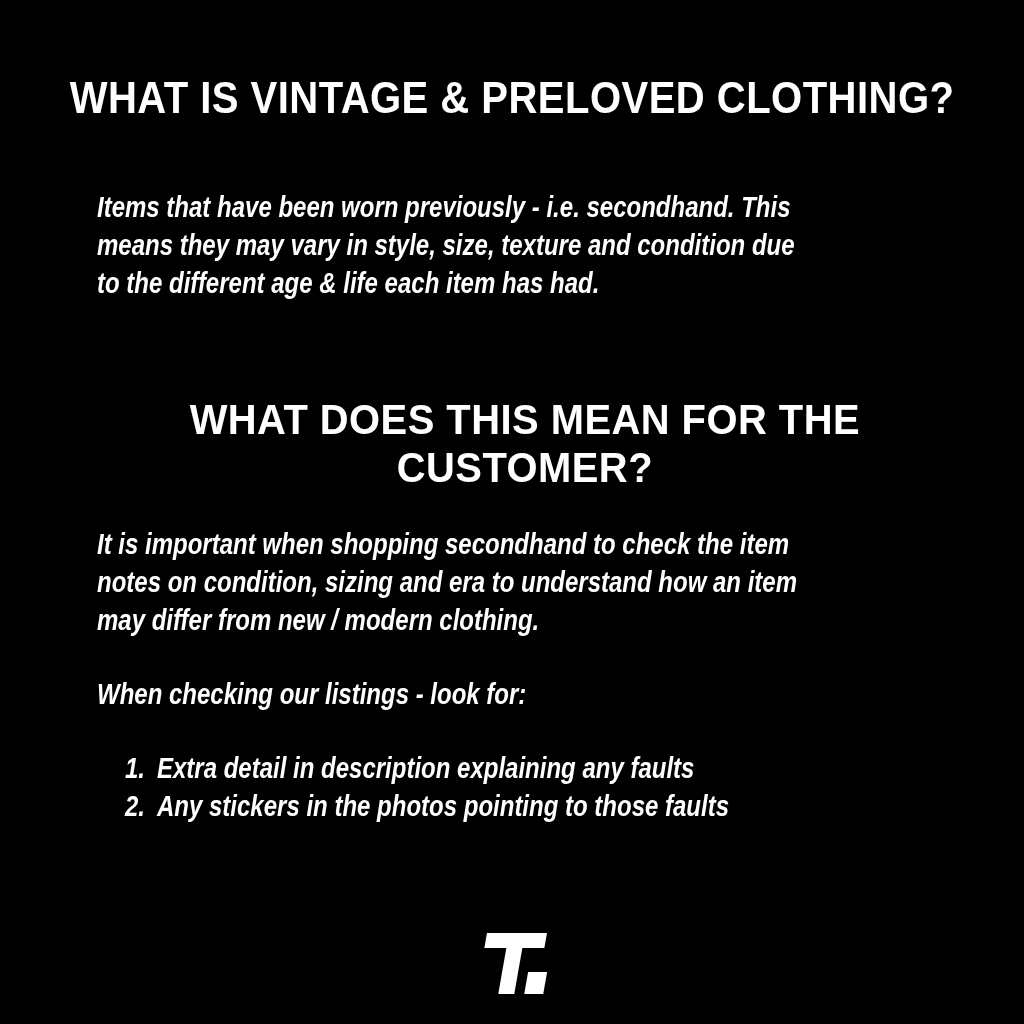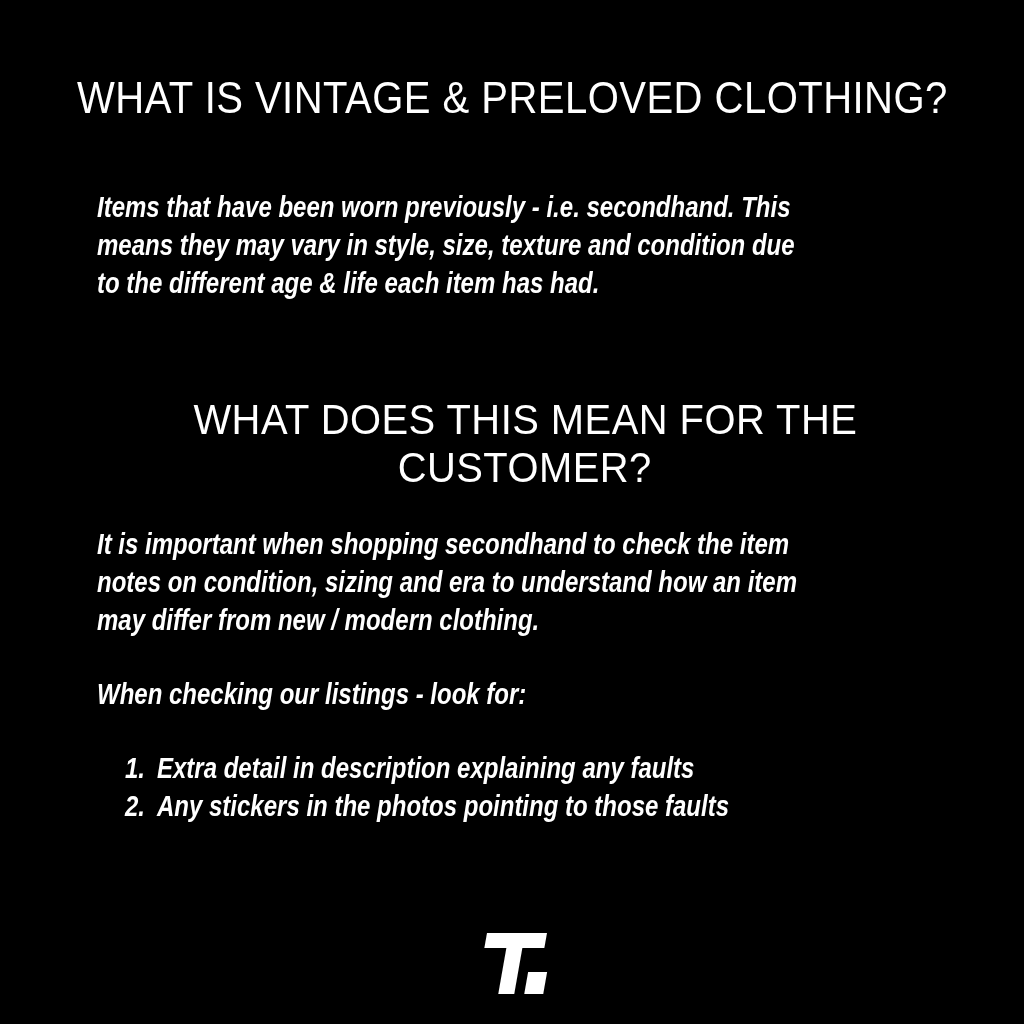--- a/index.html
+++ b/index.html
@@ -18,21 +18,21 @@
     height: 1024px;
     background: #000000;
     color: #ffffff;
     font-family: "Liberation Sans", sans-serif;
   }
   .heading {
     position: absolute;
     left: 0;
     width: 1024px;
     text-align: center;
-    font-weight: normal;
+    font-weight: bold;
     margin: 0;
   }
   .heading .squeeze {
     display: inline-block;
     white-space: nowrap;
     transform: scaleX(0.91);
     transform-origin: 50% 50%;
     letter-spacing: 0.5px;
   }
   .h1 {

